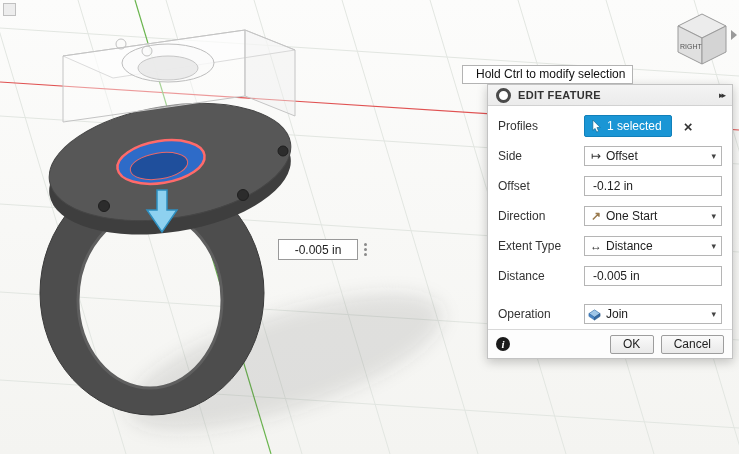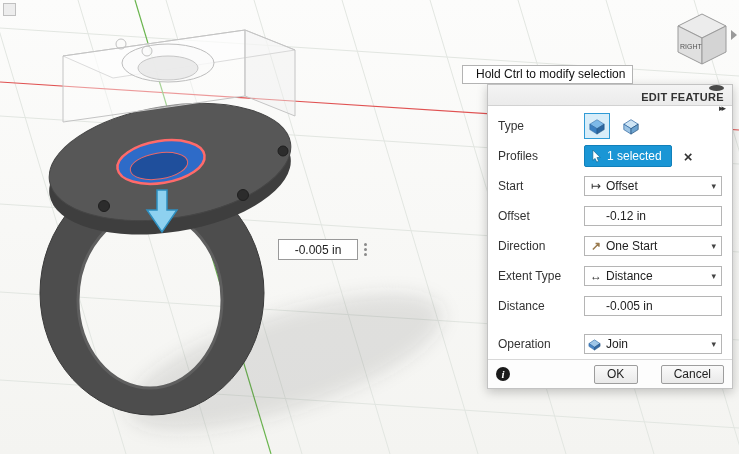--- a/index.html
+++ b/index.html
@@ -21,51 +21,51 @@
   .dim-grip i{width:3px;height:3px;border-radius:50%;background:#8a8a8a;display:block;}
 
   
   .tooltip{position:absolute;left:462px;top:65px;z-index:4;background:#fff;border:1px solid #b3b3b3;
     padding:1px 7px 2px 13px;font-size:12px;color:#111;white-space:nowrap;}
 
   
   .dialog{position:absolute;left:487px;top:84px;width:244px;z-index:3;background:#fff;
     border:1px solid #c3c3c3;box-shadow:0 3px 10px rgba(0,0,0,.22);}
   .dlg-header{height:20px;background:linear-gradient(180deg,#f4f4f4,#ebebeb);
-    border-bottom:1px solid #d2d2d2;display:flex;align-items:flex-end;padding:0 8px;flex-direction:column;}
+    border-bottom:1px solid #d2d2d2;display:flex;align-items:center;padding:0 8px;}
   .dlg-donut{width:9px;height:9px;border:3px solid #4a4a4a;border-radius:50%;background:#fff;}
   .dlg-title{flex:1;margin-left:7px;font-size:11px;font-weight:bold;color:#333;letter-spacing:.3px;}
   .dlg-expand{font-size:9px;color:#333;letter-spacing:-2px;cursor:pointer;padding-left:4px;}
   .dlg-body{padding:5px 0 0 0;}
   .dlg-row{height:30px;display:flex;align-items:center;padding:0 10px;}
   .dlg-label{width:86px;font-size:12px;color:#333;flex-shrink:0;}
   .dlg-field{flex:1;display:flex;align-items:center;}
   .spacer{height:8px;}
 
   .txt-input{width:100%;height:20px;box-sizing:border-box;border:1px solid #b5b5b5;background:#fff;
-    font-family:"Liberation Sans",sans-serif;font-size:12px;color:#222;padding:0 21px;outline:none;}
+    font-family:"Liberation Sans",sans-serif;font-size:12px;color:#222;padding:0 8px;outline:none;}
   .dropdown{width:100%;height:20px;box-sizing:border-box;border:1px solid #b5b5b5;background:#fff;
     display:flex;align-items:center;padding:0 3px;cursor:pointer;}
   .dd-icon{width:16px;text-align:center;font-size:12px;color:#333;flex-shrink:0;}
   .dd-text{flex:1;font-size:12px;color:#222;padding-left:2px;overflow:hidden;white-space:nowrap;}
   .dd-caret{font-size:9px;color:#444;padding:0 2px;}
 
   .type-icons{display:flex;align-items:center;gap:8px;}
   .type-opt{width:24px;height:24px;display:flex;align-items:center;justify-content:center;border:1px solid transparent;cursor:pointer;}
   .type-opt.selected{background:#d8edf9;border:1px solid #2f9bd6;}
 
   .profiles-btn{height:20px;background:#1a96d5;border:1px solid #1180ba;border-radius:2px;color:#fff;
     display:flex;align-items:center;gap:5px;padding:0 9px 0 6px;font-size:12px;cursor:pointer;}
   .profiles-x{margin-left:12px;font-size:15px;font-weight:bold;color:#333;cursor:pointer;line-height:1;}
 
   .dlg-footer{height:28px;border-top:1px solid #d8d8d8;display:flex;align-items:center;padding:0 8px;background:#fdfdfd;}
   .info-icon{width:14px;height:14px;border-radius:50%;background:#1a1a1a;color:#fff;
     font-family:"Liberation Serif",serif;font-style:italic;font-weight:bold;font-size:11px;
     display:flex;align-items:center;justify-content:center;cursor:pointer;}
-  .footer-btns{margin-left:auto;display:flex;gap:23px;}
+  .footer-btns{margin-left:auto;display:flex;gap:7px;}
   .btn{height:19px;min-width:44px;padding:0 12px;font-family:"Liberation Sans",sans-serif;font-size:12px;color:#222;
     background:linear-gradient(180deg,#fafafa,#e9e9e9);border:1px solid #9d9d9d;border-radius:2px;cursor:pointer;}
 </style>
 </head>
 <body>
 
 <div id="stage">
 
   <svg id="scene" width="739" height="454" viewBox="0 0 739 454">
     <defs>
@@ -150,55 +150,36 @@
 
   <div class="dialog">
     <div class="dlg-header">
       <span class="dlg-donut"></span>
       <span class="dlg-title">EDIT FEATURE</span>
       <span class="dlg-expand">▸▸</span>
     </div>
 
     <div class="dlg-body">
 
-      <div class="dlg-row">
-        <span class="dlg-label">Type</span>
-        <span class="dlg-field type-icons">
-          <span class="type-opt selected">
-            <svg width="18" height="18" viewBox="0 0 20 20">
-              <polygon points="2,8 10,3 18,8 10,13" fill="#7db9e8" stroke="#2c66a0" stroke-width="0.6"></polygon>
-              <polygon points="2,8 10,13 10,19 2,14" fill="#3a7fc1" stroke="#2c66a0" stroke-width="0.6"></polygon>
-              <polygon points="10,13 18,8 18,14 10,19" fill="#2c66a0" stroke="#24527f" stroke-width="0.6"></polygon>
-            </svg>
-          </span>
-          <span class="type-opt">
-            <svg width="18" height="18" viewBox="0 0 20 20">
-              <polygon points="2,8 10,3 18,8 10,13" fill="#cfe5f5" stroke="#2c66a0" stroke-width="0.8"></polygon>
-              <polygon points="2,8 10,13 10,19 2,14" fill="#9cc4e4" stroke="#2c66a0" stroke-width="0.8"></polygon>
-              <polygon points="10,13 18,8 18,14 10,19" fill="#6da3cf" stroke="#24527f" stroke-width="0.8"></polygon>
-            </svg>
-          </span>
-        </span>
-      </div>
 
       <div class="dlg-row">
         <span class="dlg-label">Profiles</span>
         <span class="dlg-field">
           <span class="profiles-btn">
             <svg width="11" height="14" viewBox="0 0 12 15">
               <path d="M2,1 L10,9 L6.5,9.2 L8.3,13.2 L6.2,14.1 L4.5,10.2 L2,12.2 Z" fill="#ffffff" stroke="#0d5f8a" stroke-width="0.7"></path>
             </svg>
             <span>1 selected</span>
           </span>
           <span class="profiles-x">×</span>
         </span>
       </div>
 
       <div class="dlg-row">
-        <span class="dlg-label">Start</span>
+        <span class="dlg-label">Side</span>
         <span class="dlg-field">
           <span class="dropdown">
             <span class="dd-icon">↦</span>
             <span class="dd-text">Offset</span>
             <span class="dd-caret">▾</span>
           </span>
         </span>
       </div>
 
       <div class="dlg-row">

